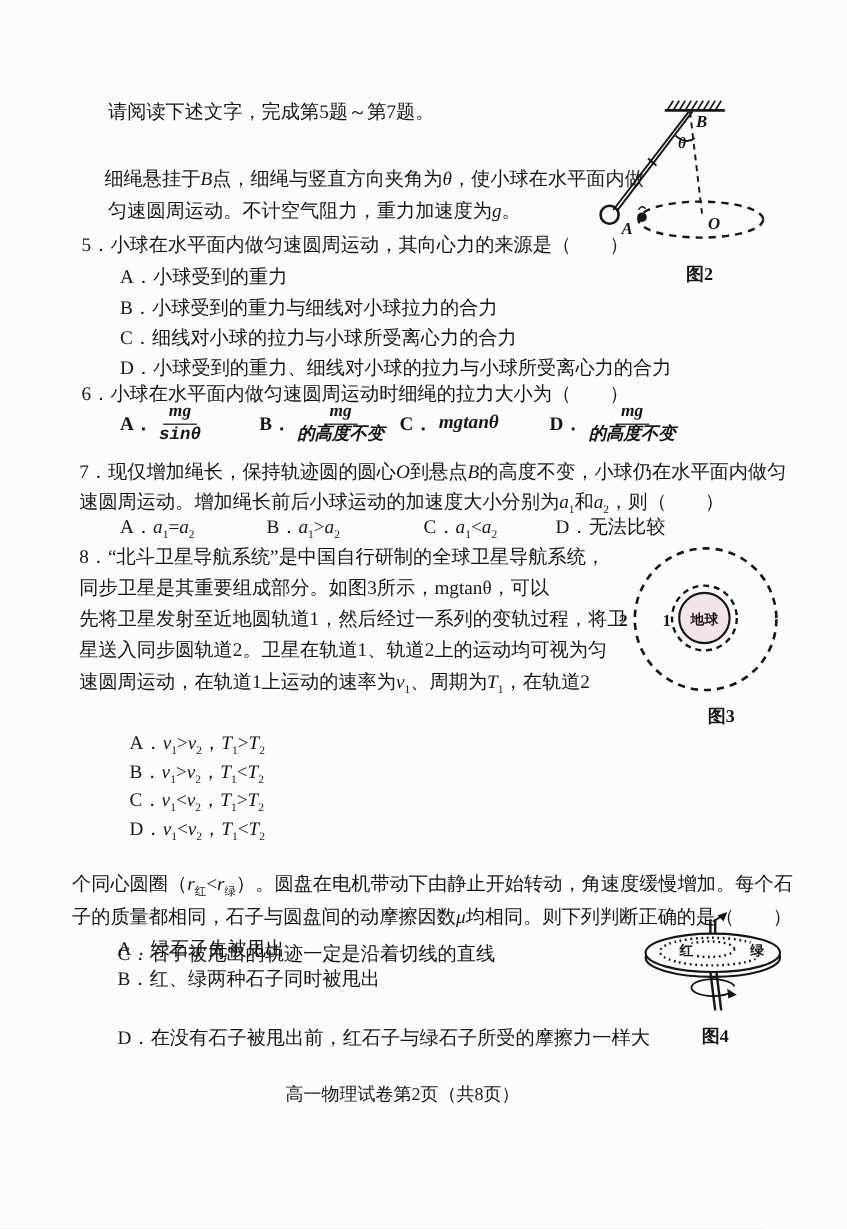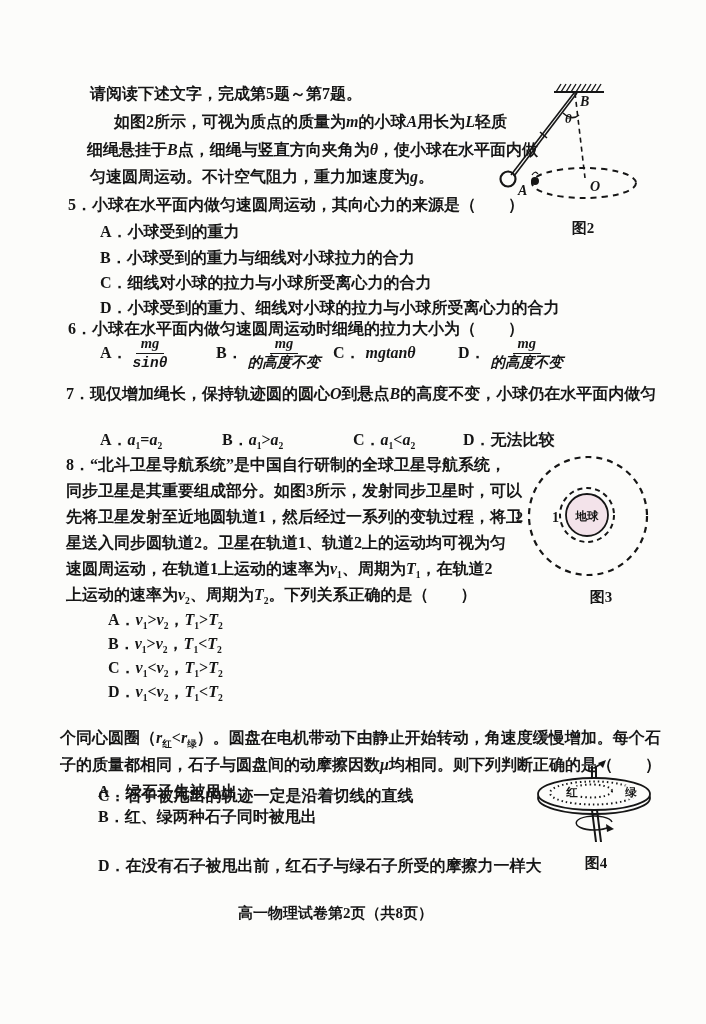--- a/index.html
+++ b/index.html
@@ -1,38 +1,37 @@
 <!DOCTYPE html>
 <html><head>
 <meta charset="utf-8">
 <style>
   html,body{margin:0;padding:0;background:#e9e9e7;}
   .page{position:relative;width:706px;height:1024px;background:#fcfcfa;overflow:hidden;
         font-family:"Liberation Serif","DejaVu Serif",serif;color:#161616;}
-  .t{position:absolute;white-space:nowrap;font-weight:700;font-size:16px;line-height:20px;}
+  .t{position:absolute;white-space:nowrap;font-weight:400;font-size:16px;line-height:20px;}
   .t i, .mtext i{font-style:italic;}
   sub{font-size:60%;line-height:0;}
   .optrow{position:absolute;display:flex;align-items:center;height:40px;font-weight:700;font-size:16px;}
   .olabel{margin-right:5px;}
   .frac{display:inline-flex;flex-direction:column;align-items:center;font-style:italic;
         font-size:14.5px;line-height:1.15;}
   .frac .num{border-bottom:1.6px solid #161616;padding:0 5px 1px;}
   .frac .den{padding-top:1px;font-family:Liberation Mono, monospace;}
   .mtext{font-style:italic;}
   .footer{left:0;top:903px;width:671px;text-align:center;font-size:15px;white-space:normal;}
   .fig{position:absolute;}
   .fig text{font-family:"Liberation Serif","DejaVu Serif",serif;font-weight:700;fill:#161616;}
 </style>
 </head>
 <body>
 
 <div class="page">
 
   <div class="t" style="left:90px;top:84px">请阅读下述文字，完成第5题～第7题。</div>
-  <div class="t" style="left:114px;top:112px">如图2所示，可视为质点的质量为<i>m</i>的小球<i>A</i>用长为<i>L</i>轻质</div>
   <div class="t" style="left:87px;top:140px">细绳悬挂于<i>B</i>点，细绳与竖直方向夹角为<i>θ</i>，使小球在水平面内做</div>
   <div class="t" style="left:90px;top:167px">匀速圆周运动。不计空气阻力，重力加速度为<i>g</i>。</div>
 
   <div class="t" style="left:68px;top:195px">5．小球在水平面内做匀速圆周运动，其向心力的来源是（　　）</div>
   <div class="t" style="left:100px;top:222px">A．小球受到的重力</div>
   <div class="t" style="left:100px;top:248px">B．小球受到的重力与细线对小球拉力的合力</div>
   <div class="t" style="left:100px;top:273px">C．细线对小球的拉力与小球所受离心力的合力</div>
   <div class="t" style="left:100px;top:298px">D．小球受到的重力、细线对小球的拉力与小球所受离心力的合力</div>
 
   <div class="t" style="left:68px;top:319px">6．小球在水平面内做匀速圆周运动时细绳的拉力大小为（　　）</div>
@@ -56,31 +55,31 @@
   </div>
   <div class="optrow" style="left:458px;top:333px">
     <span class="olabel">D．</span>
     <span class="frac">
       <span class="num">mg</span>
       <span class="den">的高度不变</span>
     </span>
   </div>
 
   <div class="t" style="left:66px;top:384px">7．现仅增加绳长，保持轨迹圆的圆心<i>O</i>到悬点<i>B</i>的高度不变，小球仍在水平面内做匀</div>
+  <div class="t" style="left:66px;top:409px">速圆周运动。增加绳长前后小球运动的加速度大小分别为<i>a</i><sub>1</sub>和<i>a</i><sub>2</sub>，则（　　）</div>
   <div class="t" style="left:100px;top:430px">A．<i>a</i><sub>1</sub>=<i>a</i><sub>2</sub></div>
   <div class="t" style="left:222px;top:430px">B．<i>a</i><sub>1</sub>&gt;<i>a</i><sub>2</sub></div>
   <div class="t" style="left:353px;top:430px">C．<i>a</i><sub>1</sub>&lt;<i>a</i><sub>2</sub></div>
   <div class="t" style="left:463px;top:430px">D．无法比较</div>
 
   <div class="t" style="left:66px;top:455px">8．“北斗卫星导航系统”是中国自行研制的全球卫星导航系统，</div>
-  <div class="t" style="left:66px;top:481px">同步卫星是其重要组成部分。如图3所示，发射同步卫星时，可以</div>
+  <div class="t" style="left:66px;top:481px">同步卫星是其重要组成部分。如图3所示，mgtanθ，可以</div>
   <div class="t" style="left:66px;top:507px">先将卫星发射至近地圆轨道1，然后经过一系列的变轨过程，将卫</div>
   <div class="t" style="left:66px;top:533px">星送入同步圆轨道2。卫星在轨道1、轨道2上的运动均可视为匀</div>
   <div class="t" style="left:66px;top:559px">速圆周运动，在轨道1上运动的速率为<i>v</i><sub>1</sub>、周期为<i>T</i><sub>1</sub>，在轨道2</div>
-  <div class="t" style="left:66px;top:585px">上运动的速率为<i>v</i><sub>2</sub>、周期为<i>T</i><sub>2</sub>。下列关系正确的是（　　）</div>
   <div class="t" style="left:108px;top:610px">A．<i>v</i><sub>1</sub>&gt;<i>v</i><sub>2</sub>，<i>T</i><sub>1</sub>&gt;<i>T</i><sub>2</sub></div>
   <div class="t" style="left:108px;top:634px">B．<i>v</i><sub>1</sub>&gt;<i>v</i><sub>2</sub>，<i>T</i><sub>1</sub>&lt;<i>T</i><sub>2</sub></div>
   <div class="t" style="left:108px;top:658px">C．<i>v</i><sub>1</sub>&lt;<i>v</i><sub>2</sub>，<i>T</i><sub>1</sub>&gt;<i>T</i><sub>2</sub></div>
   <div class="t" style="left:108px;top:682px">D．<i>v</i><sub>1</sub>&lt;<i>v</i><sub>2</sub>，<i>T</i><sub>1</sub>&lt;<i>T</i><sub>2</sub></div>
 
   <div class="t" style="left:60px;top:755px">子的质量都相同，石子与圆盘间的动摩擦因数<i>μ</i>均相同。则下列判断正确的是（　　）</div>
   <div class="t" style="left:60px;top:728px">个同心圆圈（<i>r</i><sub>红</sub>&lt;<i>r</i><sub>绿</sub>）。圆盘在电机带动下由静止开始转动，角速度缓慢增加。每个石</div>
   <div class="t" style="left:98px;top:782px">A．绿石子先被甩出</div>
   <div class="t" style="left:98px;top:807px">B．红、绿两种石子同时被甩出</div>
   <div class="t" style="left:98px;top:786px">C．石子被甩出的轨迹一定是沿着切线的直线</div>

